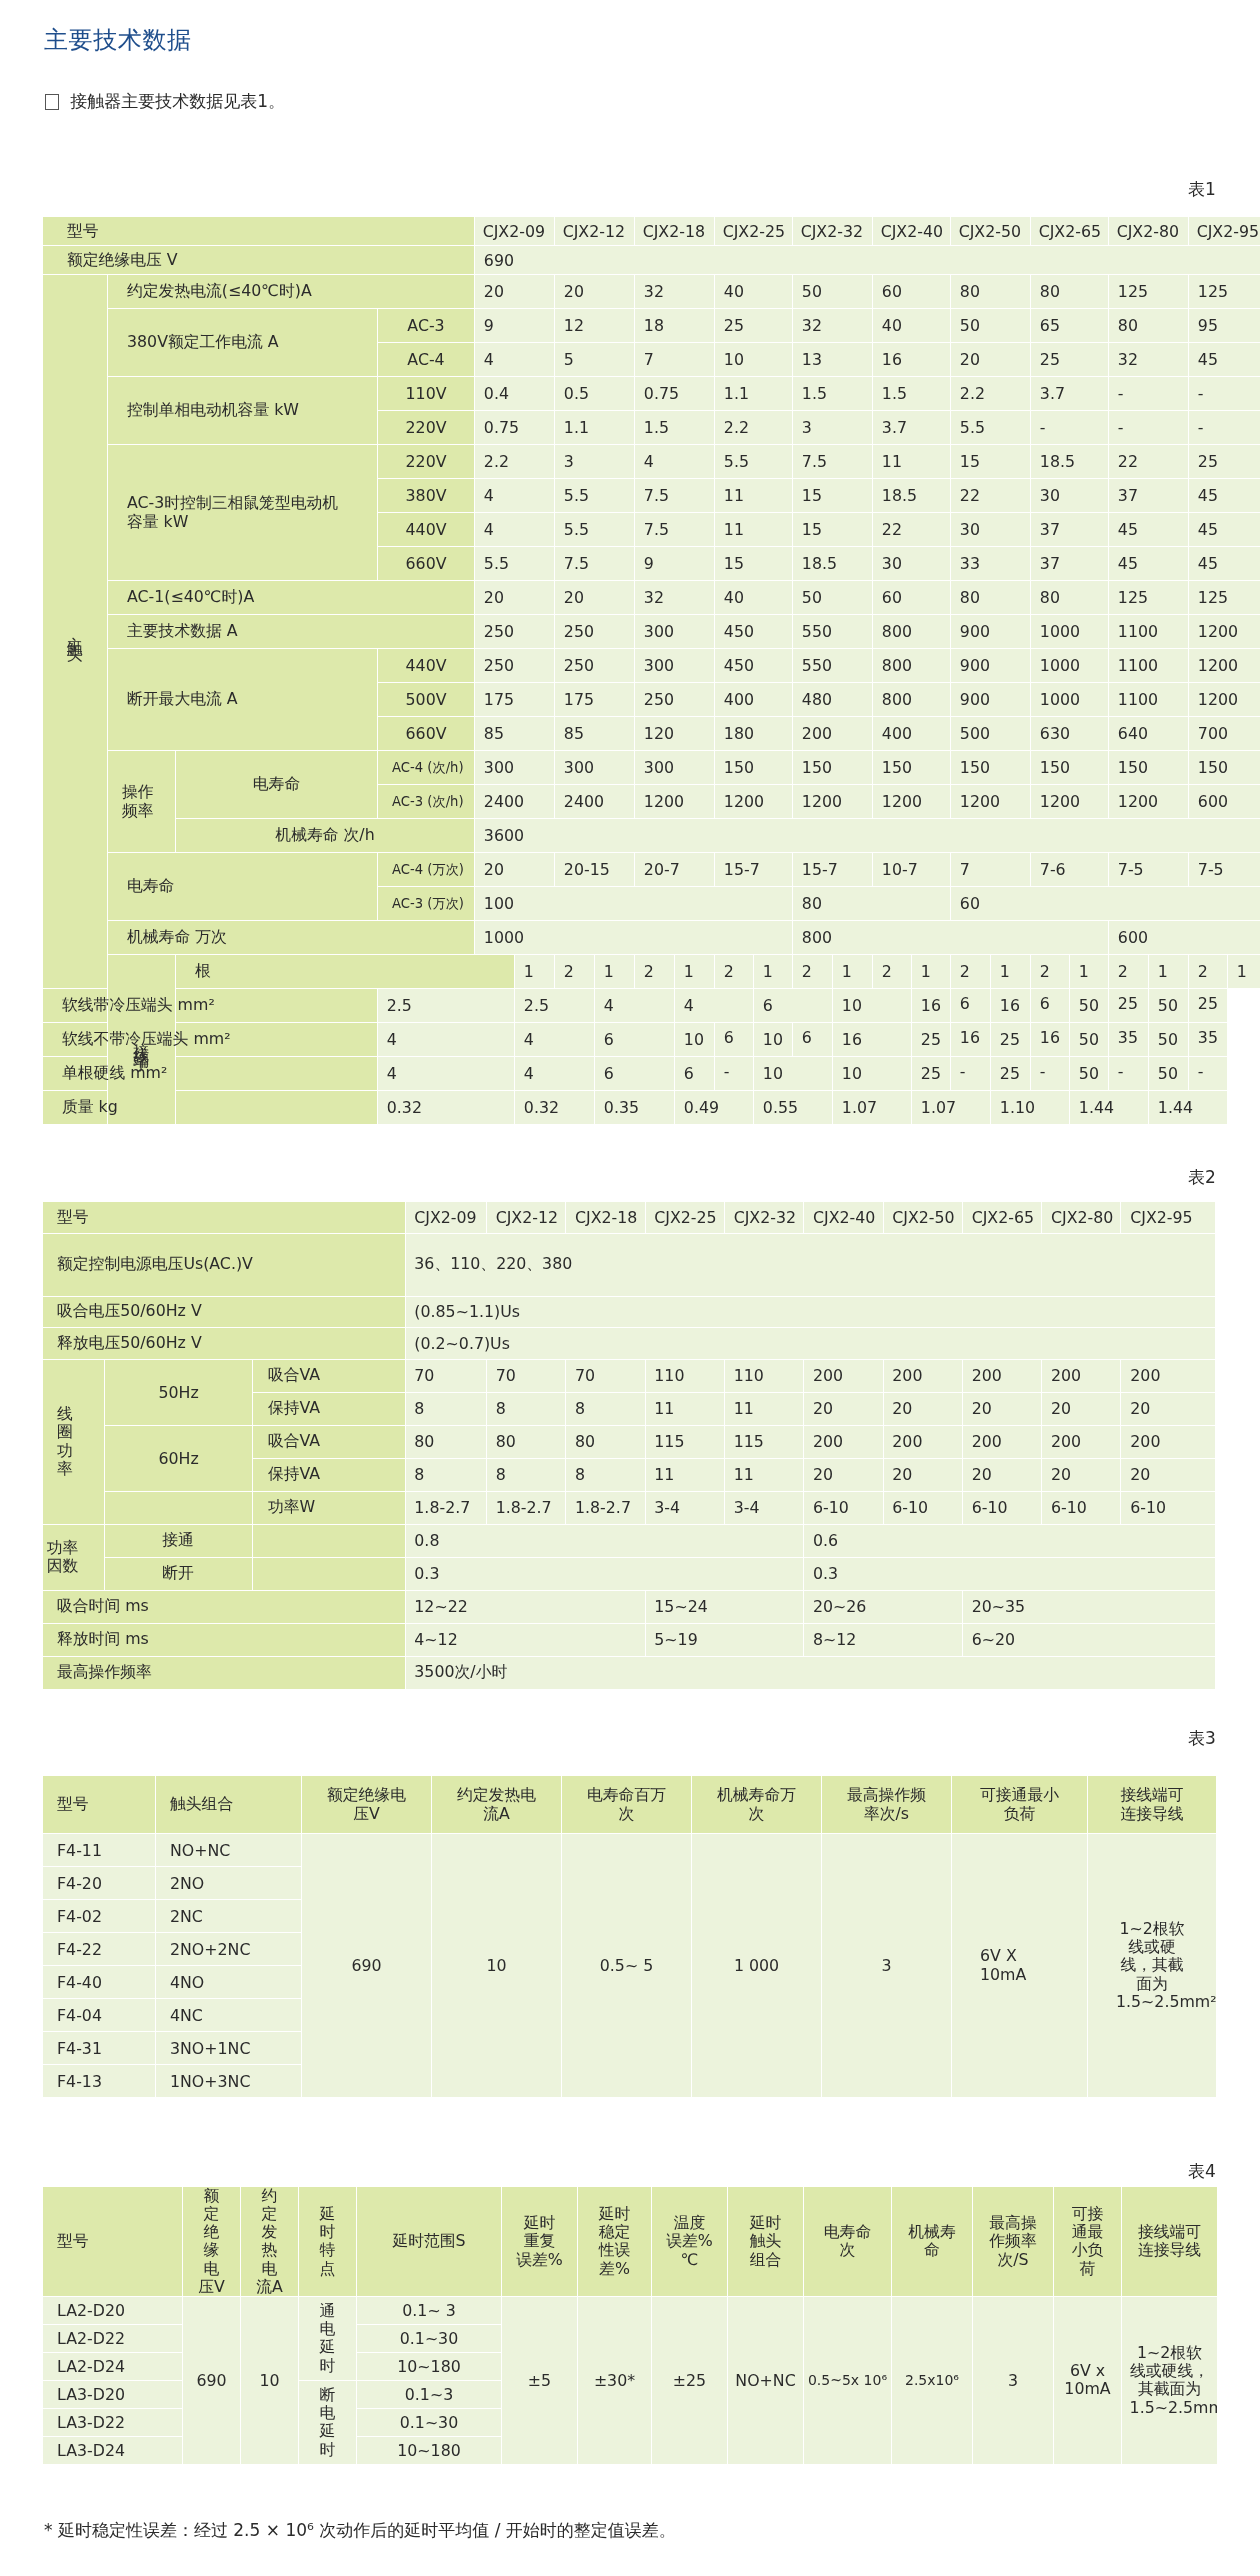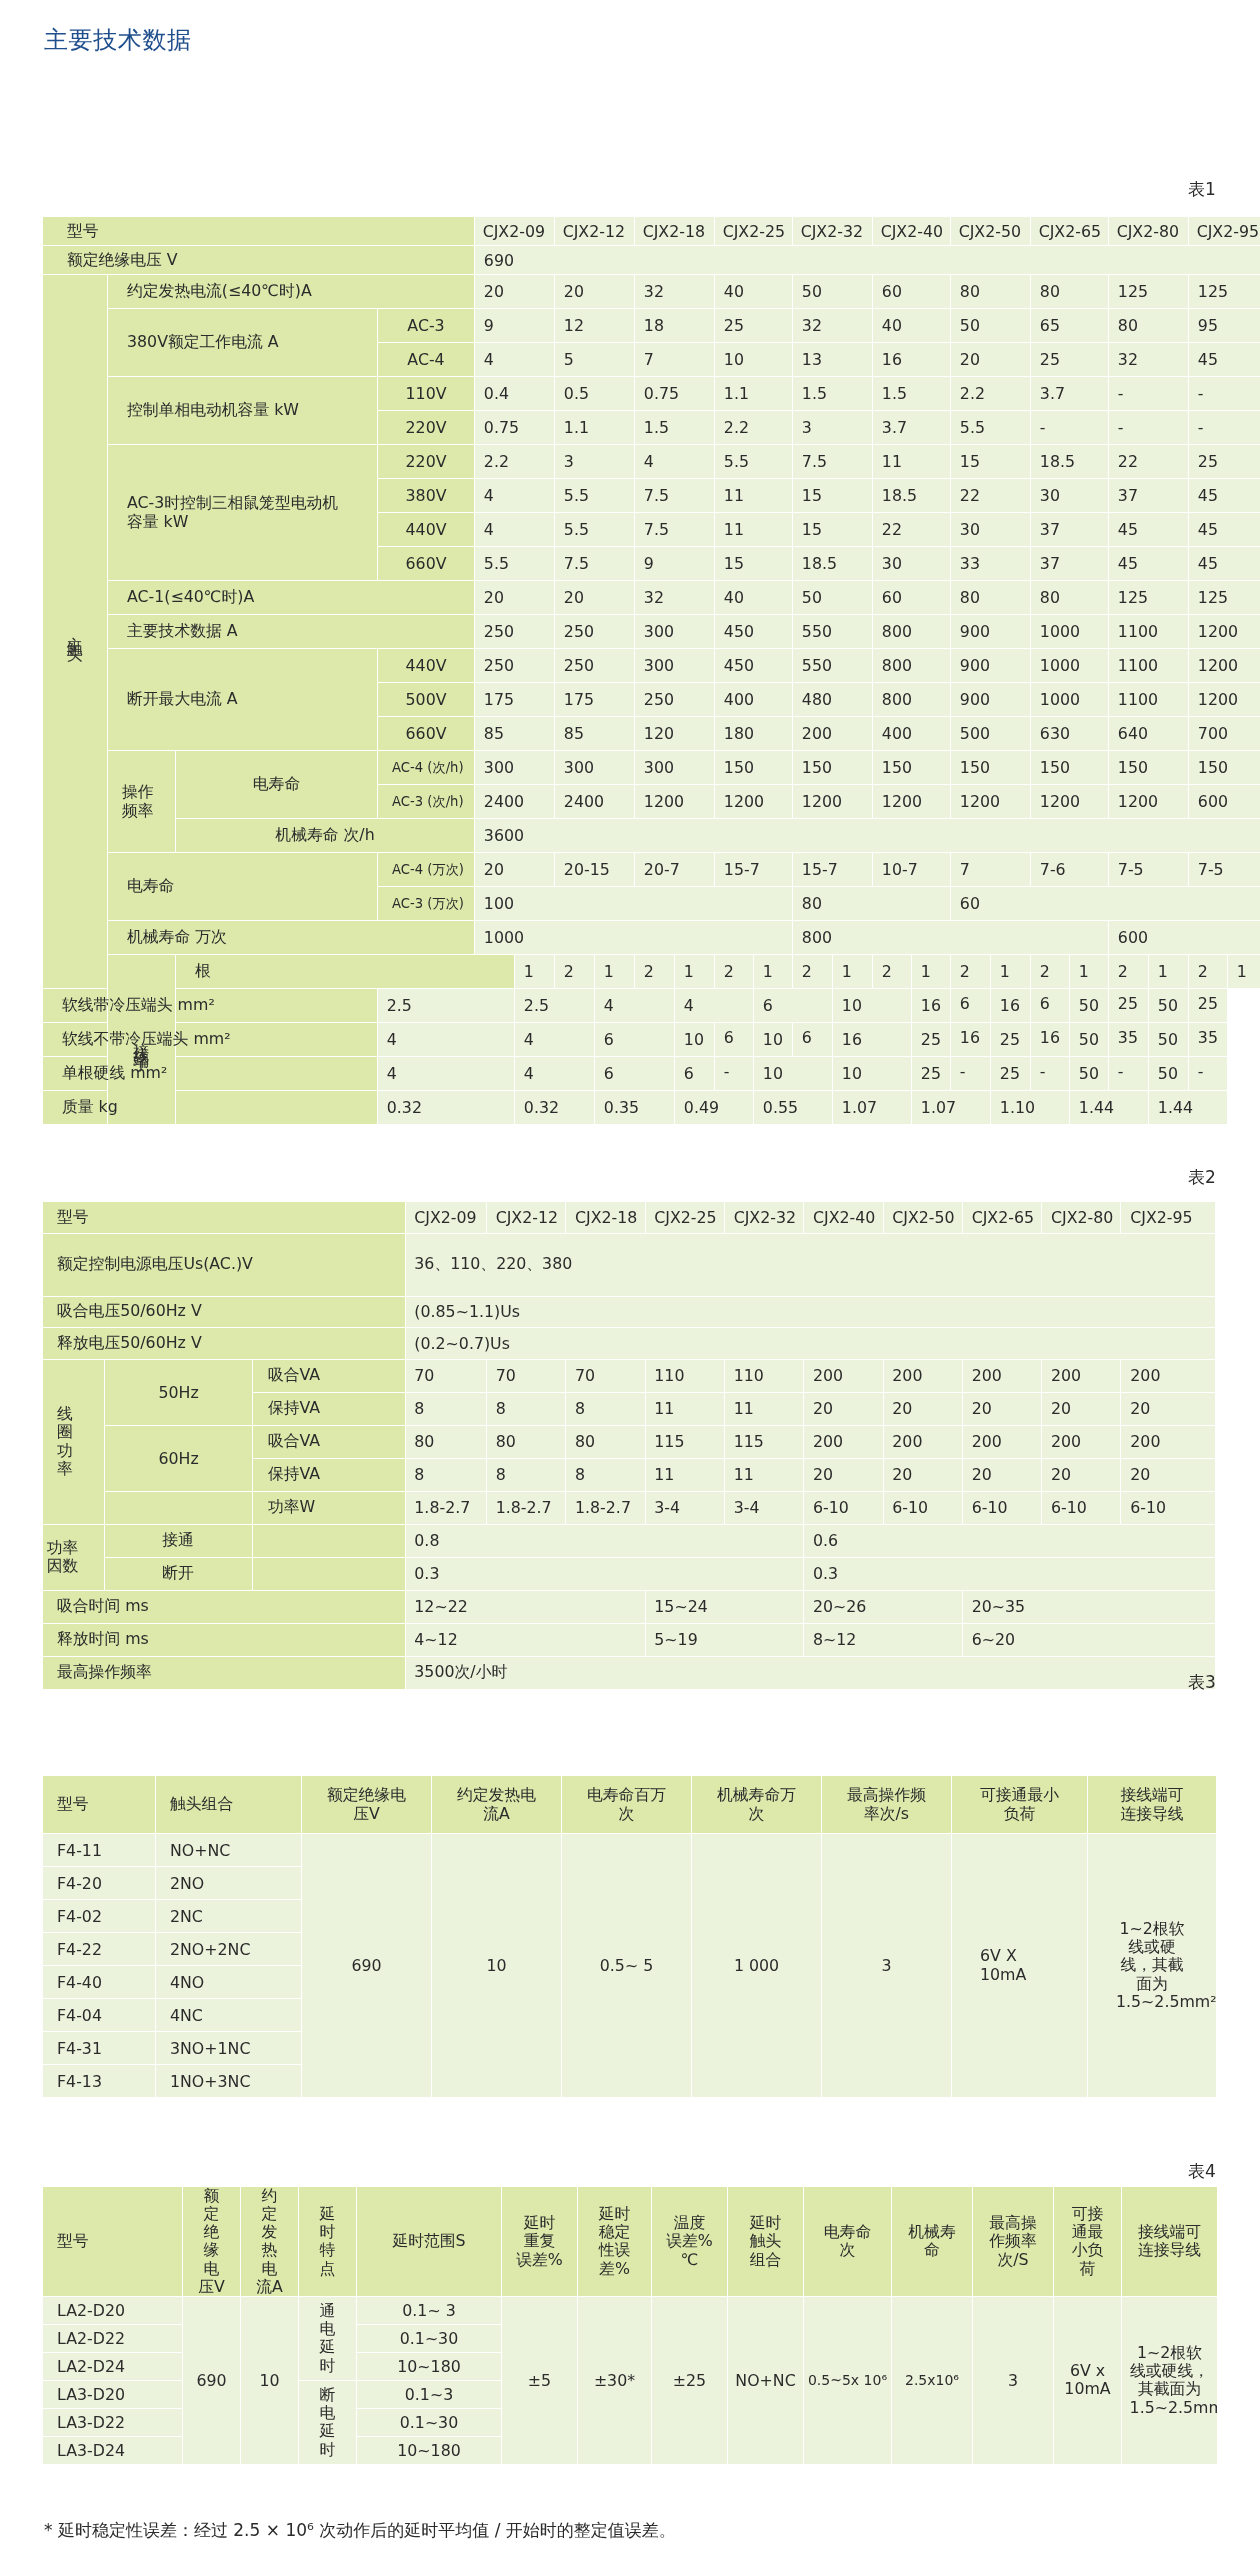--- a/index.html
+++ b/index.html
@@ -35,20 +35,24 @@
   td.small { font-size: 13.2px; line-height: 1.0; padding-left: 5px; }
   td.vert { text-align: center; padding: 0; white-space: normal; line-height: 1.35; }
   .footnote { position: absolute; left: 44px; top: 2519px; font-size: 17px; color: #2b2b2b; }
 </style>
 </head>
 <body>
 
 <div class="title">主要技术数据</div>
 
 <div class="bullets">
+  <div class="bullet">
+    <span class="box"></span>
+    <span>接触器主要技术数据见表1。</span>
+  </div>
 </div>
 
 <div class="caption" style="left:1188px; top:178px;">表1</div>
 
 <table id="t1" style="left:42px; top:216px; width:1174px;">
   <colgroup>
     <col style="width:65px">
       <col style="width:68px">
       <col style="width:202px">
       <col style="width:97px">
@@ -570,21 +574,21 @@
         <td class="v" colspan="2">8~12</td>
         <td class="v" colspan="3">6~20</td>
       </tr>
       <tr style="height: 33px;">
         <td class="h" colspan="3" style="padding-left:14px">最高操作频率</td>
         <td class="v" colspan="10">3500次/小时</td>
       </tr>
     </tbody>
 </table>
 
-<div class="caption" style="left:1188px; top:1671px;">表3</div>
+<div class="caption" style="left:1188px; top:1727px;">表3</div>
 
 <table id="t3" style="left:42px; top:1775px; width:1174px;">
   <colgroup>
     <col style="width:113px">
       <col style="width:146px">
       <col style="width:130px">
       <col style="width:130px">
     <col style="width:130px">
       <col style="width:130px">
       <col style="width:130px">

